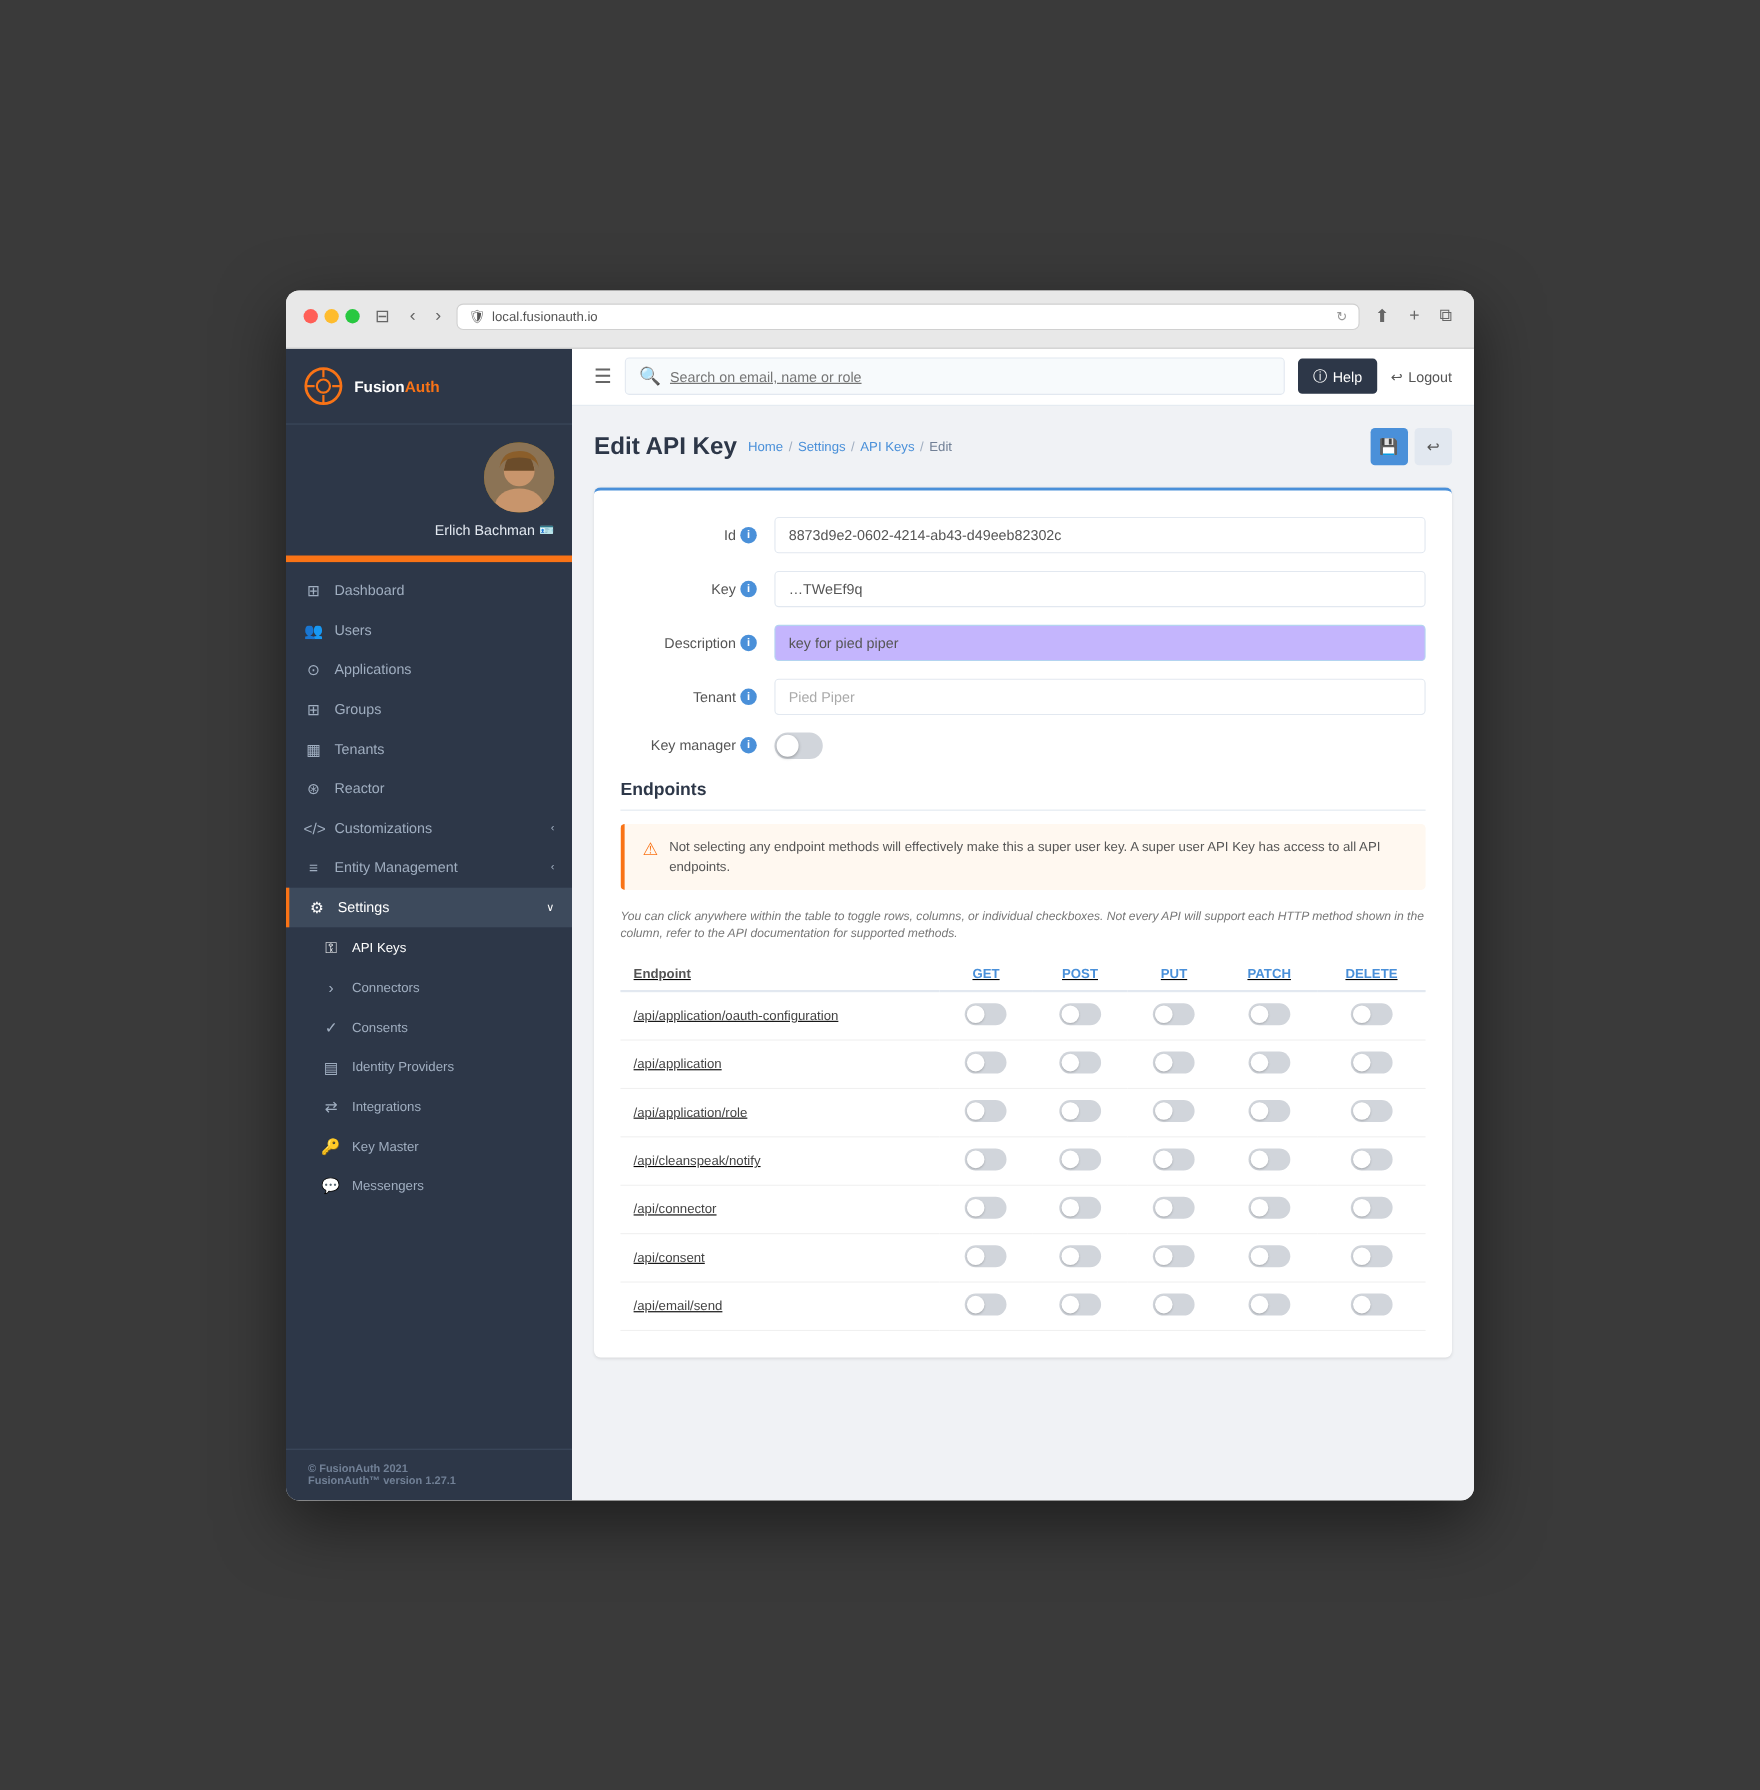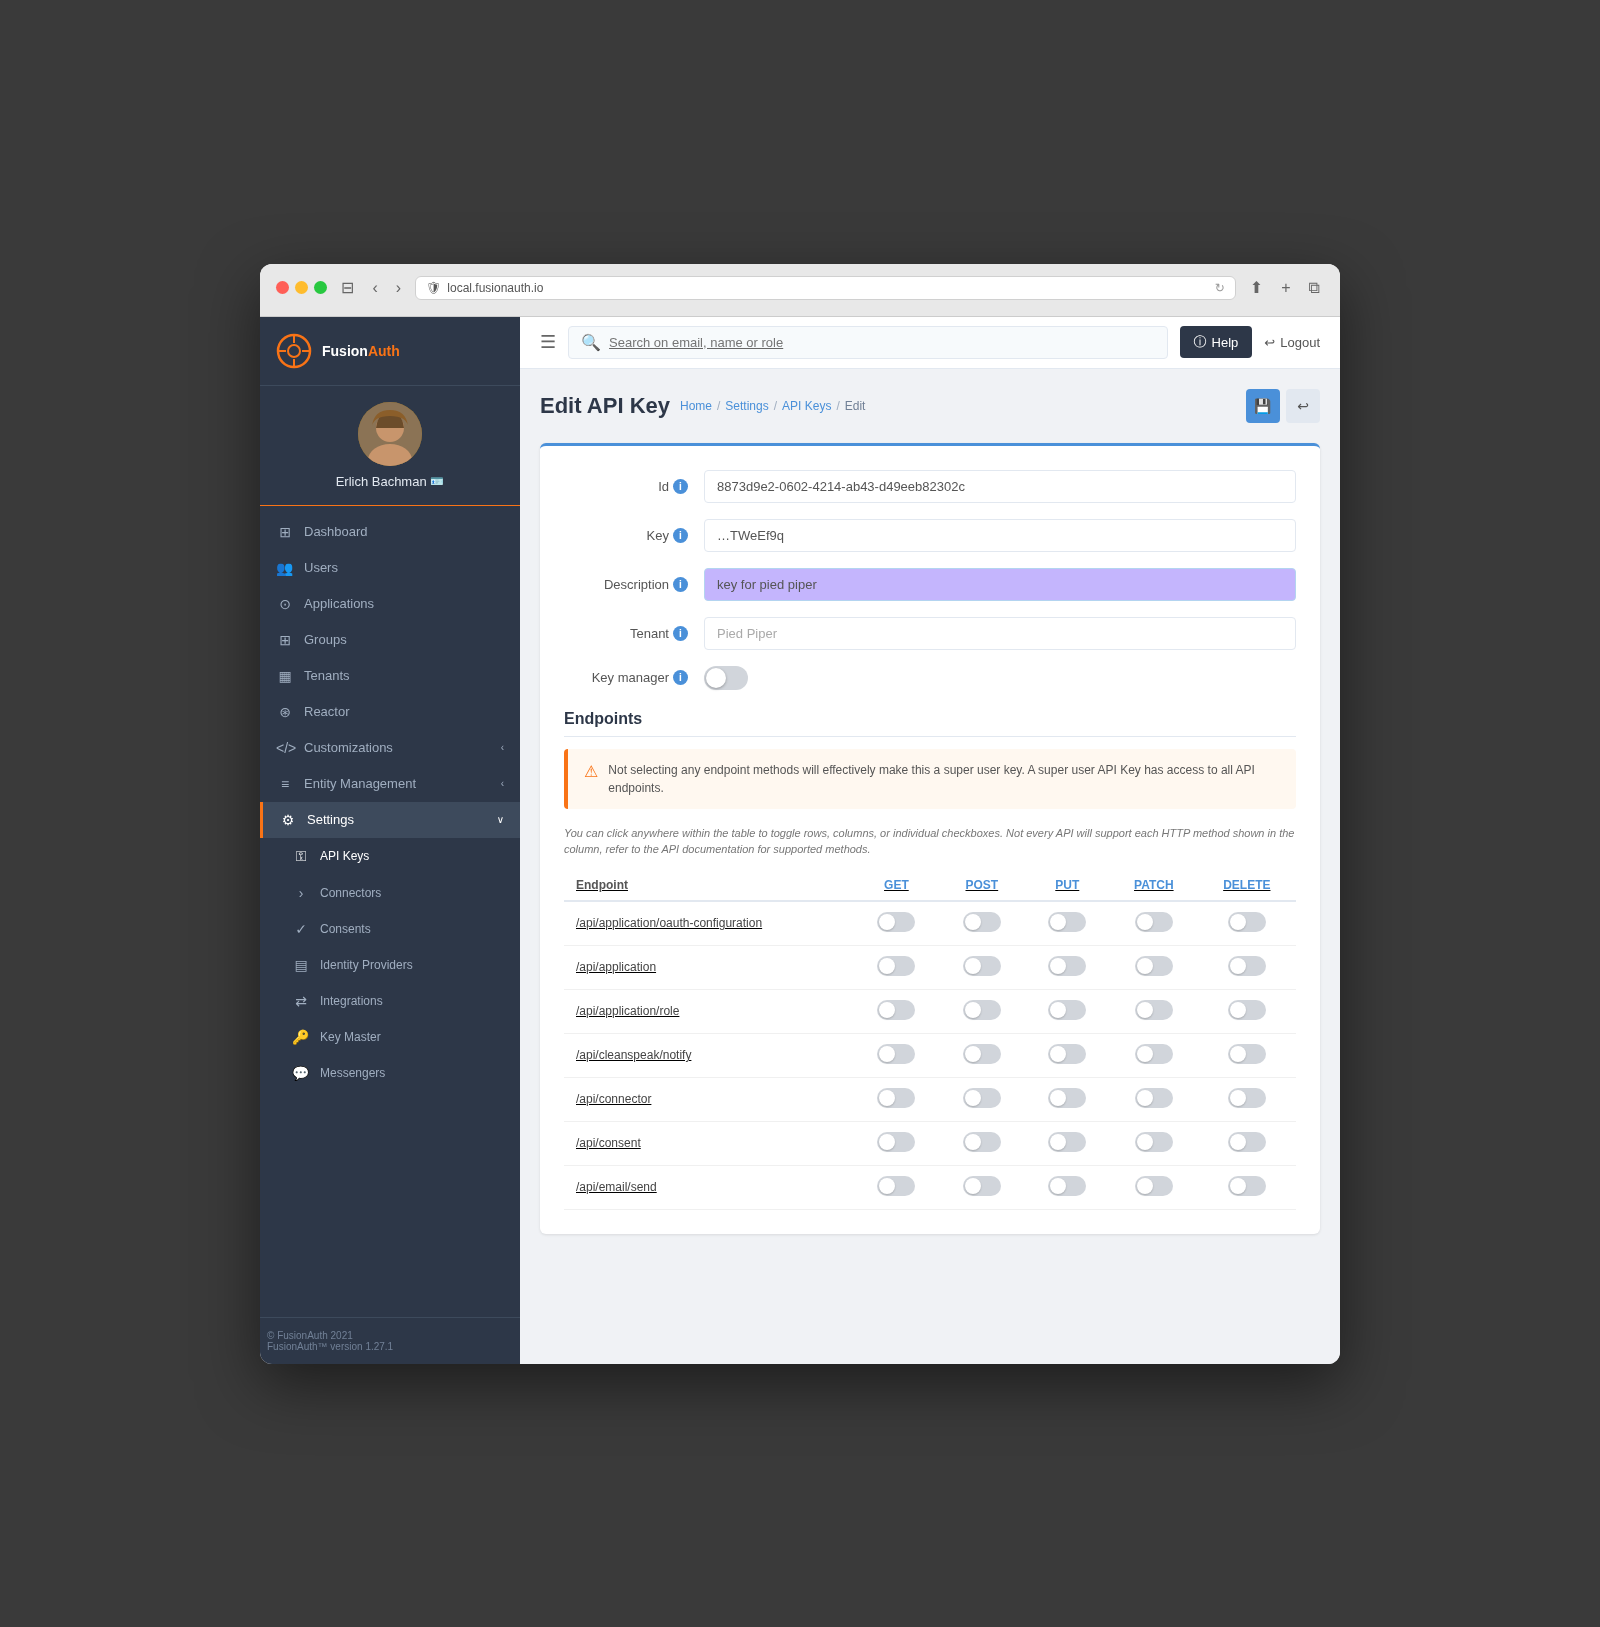--- a/index.html
+++ b/index.html
@@ -21,31 +21,31 @@
 
     
     .app-layout { display: flex; flex: 1; overflow: hidden; }
 
     
     .sidebar { width: 260px; background: #2d3748; color: white; display: flex; flex-direction: column; flex-shrink: 0; overflow-y: auto; }
     .sidebar-header { padding: 16px; display: flex; align-items: center; gap: 10px; border-bottom: 1px solid #3d4a5c; }
     .logo-icon { width: 36px; height: 36px; }
     .logo-text { font-size: 14px; font-weight: 700; }
     .logo-text span { color: #f97316; }
-    .sidebar-user { padding: 16px; display: flex; flex-direction: column; align-items: center; border-bottom: 1px solid #f97316; }
+    .sidebar-user { padding: 16px; display: flex; flex-direction: column; align-items: flex-end; border-bottom: 6px solid #f97316; }
     .user-avatar { width: 64px; height: 64px; border-radius: 50%; background: #8b6914; overflow: hidden; margin-bottom: 8px; display: flex; align-items: center; justify-content: center; font-size: 28px; }
     .user-name { font-size: 13px; color: #e2e8f0; display: flex; align-items: center; gap: 4px; }
     .sidebar-nav { flex: 1; padding: 8px 0; }
     .nav-item { display: flex; align-items: center; gap: 10px; padding: 10px 16px; cursor: pointer; font-size: 13px; color: #a0aec0; transition: background 0.15s; }
     .nav-item.active { background: #3d4a5c; color: white; border-left: 3px solid #f97316; }
     .nav-item.sub { padding-left: 32px; font-size: 12px; }
     .nav-item.sub.active-sub { color: white; }
     .nav-item .nav-icon { font-size: 14px; width: 18px; text-align: center; }
     .nav-item .arrow { margin-left: auto; font-size: 10px; }
-    .sidebar-footer { padding: 12px 7px; font-size: 10px; color: #718096; border-top: 1px solid #3d4a5c; }
+    .sidebar-footer { padding: 12px 20px; font-size: 10px; color: #718096; border-top: 1px solid #3d4a5c; font-weight: bold; }
 
     
     .topbar { background: white; border-bottom: 1px solid #e2e8f0; padding: 0 20px; display: flex; align-items: center; gap: 12px; height: 52px; flex-shrink: 0; }
     .menu-btn { background: none; border: none; font-size: 18px; color: #666; cursor: pointer; }
     .search-bar { display: flex; align-items: center; flex: 1; background: #f7fafc; border: 1px solid #e2e8f0; border-radius: 4px; padding: 6px 12px; gap: 8px; }
     .search-bar input { border: none; background: none; font-size: 13px; color: #666; outline: none; flex: 1; text-decoration: underline; }
     .help-btn { background: #2d3748; color: white; border: none; padding: 7px 14px; border-radius: 4px; font-size: 13px; cursor: pointer; display: flex; align-items: center; gap: 5px; }
     .logout-btn { background: none; border: none; font-size: 13px; color: #555; cursor: pointer; display: flex; align-items: center; gap: 5px; }
 
     

